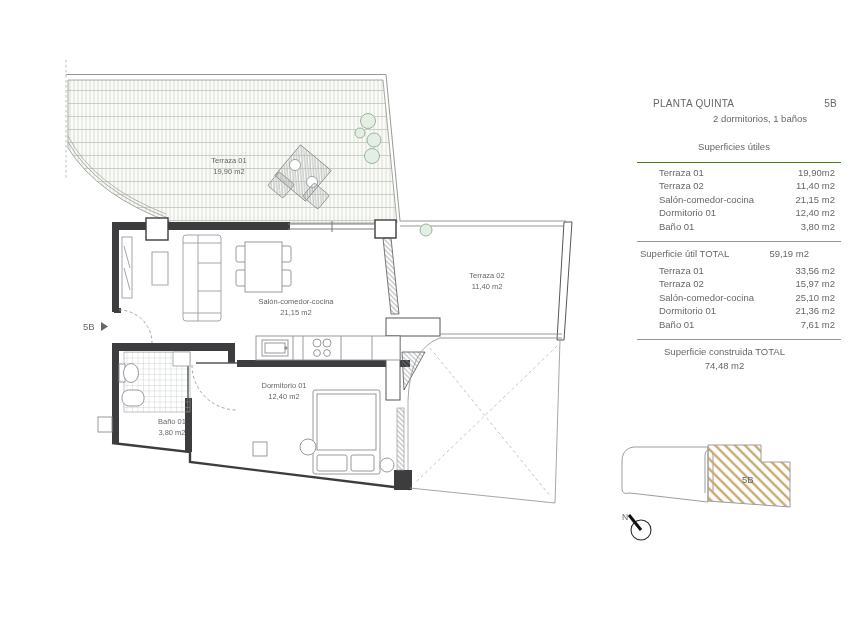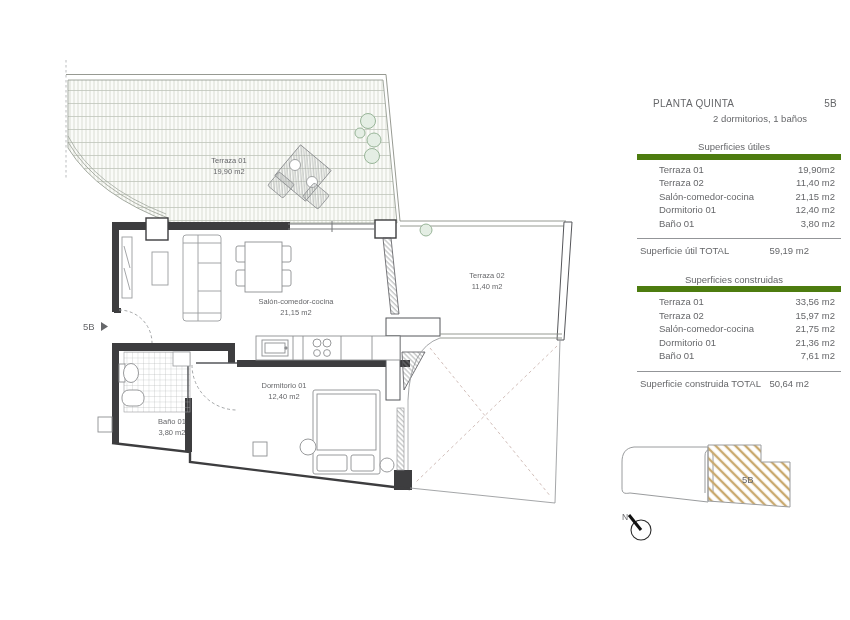--- a/index.html
+++ b/index.html
@@ -6,21 +6,21 @@
   #stage{position:relative;width:850px;height:620px;background:#fff;overflow:hidden;
          font-family:"Liberation Sans",sans-serif;color:#66676a;}
   #planwrap{position:absolute;left:0;top:0;width:620px;height:620px;}
   svg text{font-family:"Liberation Sans",sans-serif;fill:#66676a;}
   .room-label{font-size:7.5px;text-anchor:middle;}
   .entr-label{font-size:9.5px;}
   
   #panel{position:absolute;left:637px;top:97px;width:230px;font-size:9.5px;line-height:13.5px;text-align:center;}
   .p-header{display:flex;justify-content:space-between;padding:0 30px 0 16px;font-size:10px;letter-spacing:.3px;}
   .p-sub{padding-left:16px;margin-top:1px;}
-  .sec-head{margin-top:15px;padding:0 26px 0 16px;border-bottom:6px solid #4d7c0f;}
+  .sec-head{margin-top:15px;padding:0 26px 8px 16px;border-bottom:1px solid #4d7c0f;}
   .rows{margin-top:3px;}
   .row{display:flex;justify-content:space-between;padding:0 32px 0 22px;}
   .total{display:flex;justify-content:space-between;margin-top:8px;padding:5px 32px 0 3px;
          border-top:1px solid #939598;margin-right:26px_;}
   .rule-wrap{margin-right:26px;}
   #keywrap{position:absolute;left:616px;top:438px;width:234px;height:130px;}
 </style>
 </head>
 <body>
 
@@ -238,49 +238,46 @@
           <span>3,80 m2</span>
         </div>
     </div>
     <div class="rule-wrap">
       <div class="total" style="margin-right:0;">
         <span>Superficie útil TOTAL</span>
         <span>59,19 m2</span>
       </div>
     </div>
 
-    <div class="rule-wrap">
-      <div class="sec-head">Superficies construidas</div>
-    </div>
     <div class="rows">
       <div class="row">
           <span>Terraza 01</span>
           <span>33,56 m2</span>
         </div>
       <div class="row">
           <span>Terraza 02</span>
           <span>15,97 m2</span>
         </div>
       <div class="row">
           <span>Salón-comedor-cocina</span>
-          <span>21,75 m2</span>
+          <span>25,10 m2</span>
         </div>
       <div class="row">
           <span>Dormitorio 01</span>
           <span>21,36 m2</span>
         </div>
       <div class="row">
           <span>Baño 01</span>
           <span>7,61 m2</span>
         </div>
     </div>
     <div class="rule-wrap">
-      <div class="total" style="margin-right:0;">
+      <div class="total" style="margin-right:0;flex-direction:column;">
         <span>Superficie construida TOTAL</span>
-        <span>50,64 m2</span>
+        <span>74,48 m2</span>
       </div>
     </div>
   </div>
 
   <div id="keywrap">
     <svg width="234" height="130" viewBox="0 0 234 130">
       <defs>
         <pattern id="goldHatch" width="7" height="7" patternUnits="userSpaceOnUse" patternTransform="rotate(-45)">
           <line x1="2" y1="0" x2="2" y2="7" stroke="#c9a96e" stroke-width="2.4"></line>
         </pattern>

